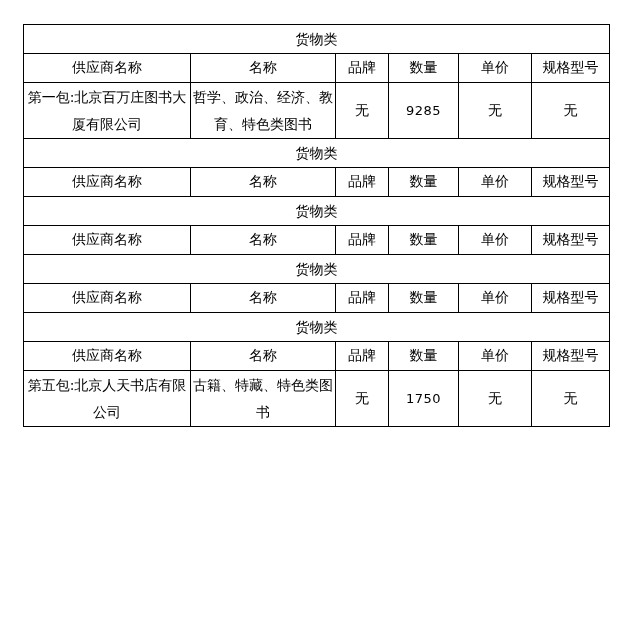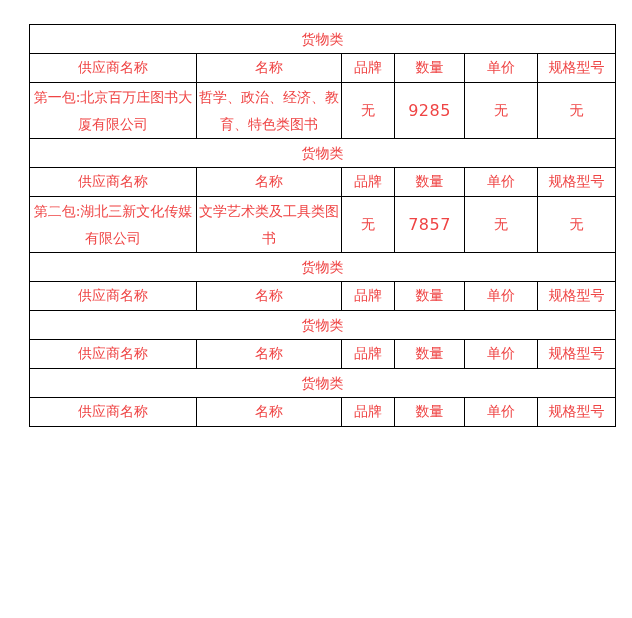--- a/index.html
+++ b/index.html
@@ -10,27 +10,27 @@
   }
   .page {
     position: relative;
     width: 632px;
     height: 618px;
     background: #ffffff;
     overflow: hidden;
   }
   table.goods-table {
     position: absolute;
-    left: 29px;
+    left: 23px;
     top: 24px;
     width: 586px;
     border-collapse: collapse;
     table-layout: fixed;
     font-size: 14px;
-    color: #ef4444;
+    color: #000000;
   }
   table.goods-table td, table.goods-table th {
     border: 1px solid #000000;
     font-weight: normal;
     text-align: center;
     vertical-align: middle;
     padding: 0 2px;
     word-break: break-all;
     overflow: hidden;
   }
@@ -41,21 +41,21 @@
   tr.header-row th {
     height: 28px;
     line-height: 28px;
     font-family: Liberation Serif, serif;
   }
   tr.data-row td {
     height: 55px;
     line-height: 27px;
   }
   tr.data-row td.num-cell {
-    font-size: 16px;
+    font-size: 13px;
     letter-spacing: 0.5px;
   }
 </style>
 </head>
 <body>
 
 <div class="page">
   <table class="goods-table">
     <colgroup>
       <col style="width:167px">
@@ -93,28 +93,20 @@
         <td colspan="6">货物类</td>
       </tr>
       <tr class="header-row">
         <th>供应商名称</th>
         <th>名称</th>
         <th>品牌</th>
         <th>数量</th>
         <th>单价</th>
         <th>规格型号</th>
       </tr>
-      <tr class="data-row">
-        <td>第二包:湖北三新文化传媒有限公司</td>
-        <td>文学艺术类及工具类图书</td>
-        <td>无</td>
-        <td class="num-cell">7857</td>
-        <td>无</td>
-        <td>无</td>
-      </tr>
     </tbody>
 
     <tbody>
       <tr class="category-row">
         <td colspan="6">货物类</td>
       </tr>
       <tr class="header-row">
         <th>供应商名称</th>
         <th>名称</th>
         <th>品牌</th>
@@ -143,15 +135,23 @@
         <td colspan="6">货物类</td>
       </tr>
       <tr class="header-row">
         <th>供应商名称</th>
         <th>名称</th>
         <th>品牌</th>
         <th>数量</th>
         <th>单价</th>
         <th>规格型号</th>
       </tr>
+      <tr class="data-row">
+        <td>第五包:北京人天书店有限公司</td>
+        <td>古籍、特藏、特色类图书</td>
+        <td>无</td>
+        <td class="num-cell">1750</td>
+        <td>无</td>
+        <td>无</td>
+      </tr>
     </tbody>
   </table>
 </div>
 
 </body></html>

